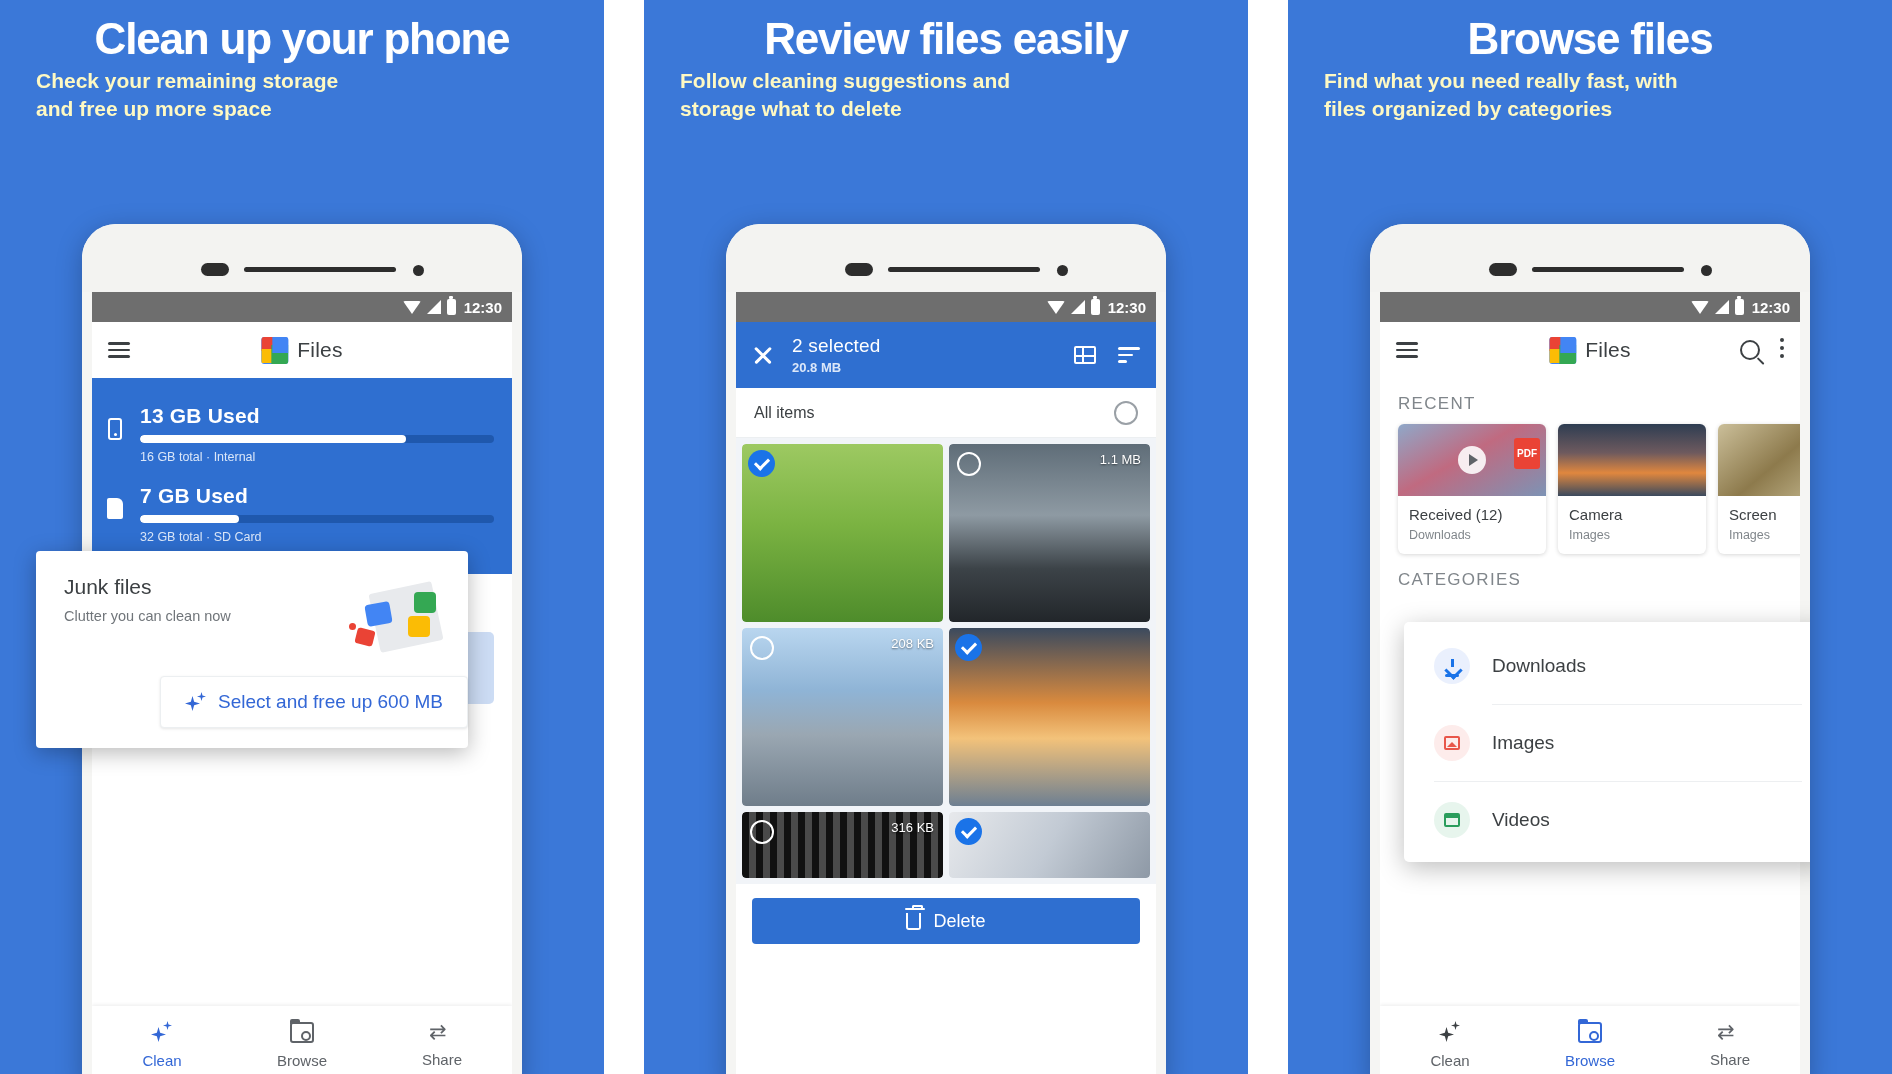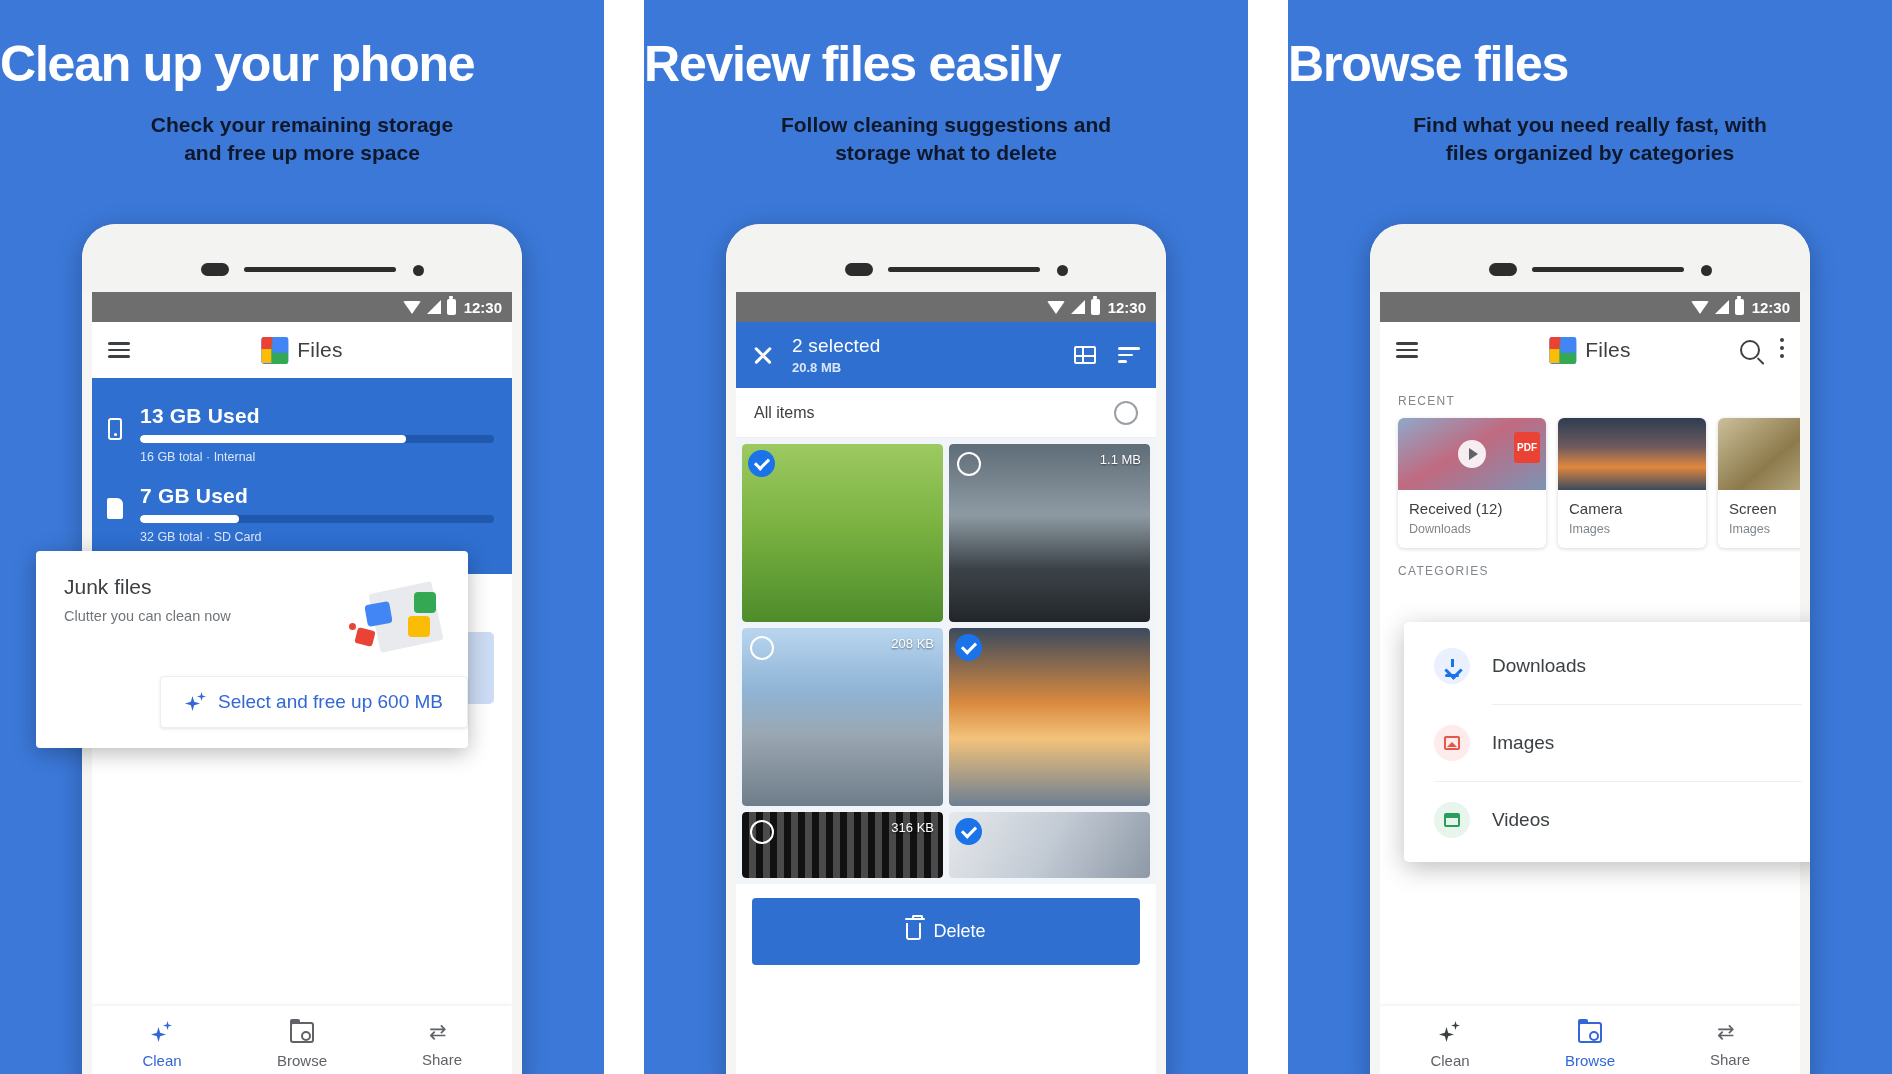--- a/index.html
+++ b/index.html
@@ -15,35 +15,35 @@
     width: 604px;
     height: 1074px;
     background: #3b78d8;
     overflow: hidden;
     flex: 0 0 604px;
   }
   .gap { flex: 0 0 40px; background: #ffffff; height: 1074px; }
 
   
   .headline {
+    text-align: center;
     color: #ffffff;
     font-weight: bold;
     letter-spacing: -1.2px;
-    padding-top: 38px;
-    font-size: 50px;
+    padding-top: 16px;
+    font-size: 44px;
     line-height: 1.06;
     text-shadow: 0 0 1px rgba(255,255,255,.25);
   }
   .subhead {
-    text-align: center;
-    color: #0f172a;
+    color: #fef9c3;
     font-weight: bold;
     font-size: 21px;
     line-height: 1.33;
-    margin-top: 20px;
+    margin-top: 4px;
     padding: 0 36px;
   }
 
   
   .phone {
     position: absolute;
     left: 50%;
     transform: translateX(-50%);
     top: 224px;
     width: 440px;
@@ -223,27 +223,27 @@
   .ptile .size { position:absolute; right: 9px; top: 8px; color:#fff; font-size: 13px; z-index:3; text-shadow:0 1px 2px rgba(0,0,0,.5); }
   .ptile .inner { position:absolute; inset:0; border-radius:4px; }
   .im-field { background: linear-gradient(180deg,#9dc962 0%,#7bb342 45%,#4e8c2b 100%); }
   .im-cliff { background: linear-gradient(180deg,#5f6d78 0%,#8e9aa3 40%,#3c4348 70%,#22262a 100%); }
   .im-mount { background: linear-gradient(180deg,#b9d6ef 0%,#8fb4d6 35%,#9aa7b2 60%,#6f7d8a 100%); }
   .im-sunset { background: linear-gradient(180deg,#3b4a5e 0%,#d98a3e 42%,#f3c27a 62%,#6d7f92 100%); }
   .im-dark { background: repeating-linear-gradient(90deg,#111 0 7px,#4a4a4a 7px 14px); }
   .im-room { background: linear-gradient(120deg,#e7e9ec 0%,#c2cad4 50%,#8e99a6 100%); }
 
   .delete-wrap { padding: 14px 16px 16px; background:#fff; }
-  .delete-btn { height: 67px; background:#2f6fd0; border-radius:4px; display:flex; align-items:center; justify-content:center; gap:12px; color:#fff; font-size:18px; }
+  .delete-btn { height: 46px; background:#2f6fd0; border-radius:4px; display:flex; align-items:center; justify-content:center; gap:12px; color:#fff; font-size:18px; }
   .trash { width:15px; height:17px; border:2px solid #fff; border-top:none; border-radius: 0 0 3px 3px; position:relative; }
   .trash::before { content:""; position:absolute; left:-3.5px; top:-5px; width:20px; height:2.2px; background:#fff; border-radius:2px; }
   .trash::after { content:""; position:absolute; left:4px; top:-8px; width:7px; height:3px; border:2px solid #fff; border-bottom:none; border-radius:2px 2px 0 0; }
 
   
-  .sec-label { font-size: 12px; letter-spacing: 1.3px; color:#80868b; padding: 16px 18px 10px; }
+  .sec-label { font-size: 17px; letter-spacing: 1.3px; color:#80868b; padding: 16px 18px 10px; }
   .reccards { display:flex; gap: 12px; padding: 0 18px; }
   .reccard { width: 148px; flex:0 0 148px; background:#fff; border-radius:6px; box-shadow:0 1px 4px rgba(0,0,0,.16); overflow:hidden; }
   .reccard .thumb { height: 72px; position:relative; }
   .rc-video { background: linear-gradient(150deg,#8fa8c9 0%,#c06a80 45%,#7d93b5 100%); }
   .rc-camera { background: linear-gradient(180deg,#2e3d52 0%,#6e5a5e 40%,#e0873e 68%,#3b4a5e 100%); }
   .rc-screen { background: linear-gradient(140deg,#cbbf9a 0%,#8d7a4c 45%,#d8cfa9 100%); }
   .play-btn { position:absolute; left:50%; top:50%; transform:translate(-50%,-50%); width:28px; height:28px; border-radius:50%; background:rgba(255,255,255,.88); display:flex; align-items:center; justify-content:center; }
   .play-btn::after { content:""; width:0; height:0; border-left:9px solid #5f6368; border-top:6px solid transparent; border-bottom:6px solid transparent; margin-left:3px; }
   .pdf-chip { position:absolute; right:6px; top:14px; width:26px; height:31px; background:#ea4335; border-radius:3px; color:#fff; font-size:10px; font-weight:bold; display:flex; align-items:center; justify-content:center; }
   .reccard .meta { padding: 10px 11px 12px; }

